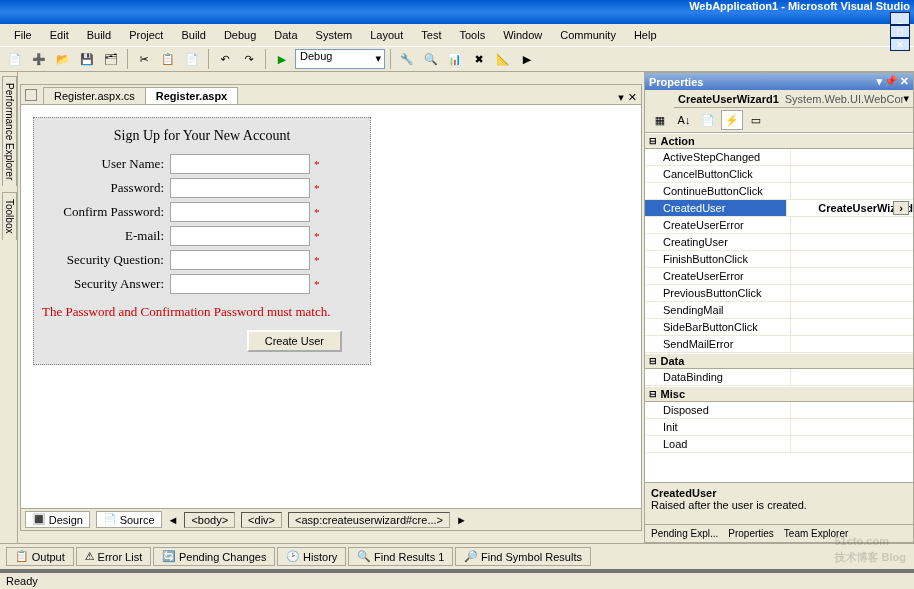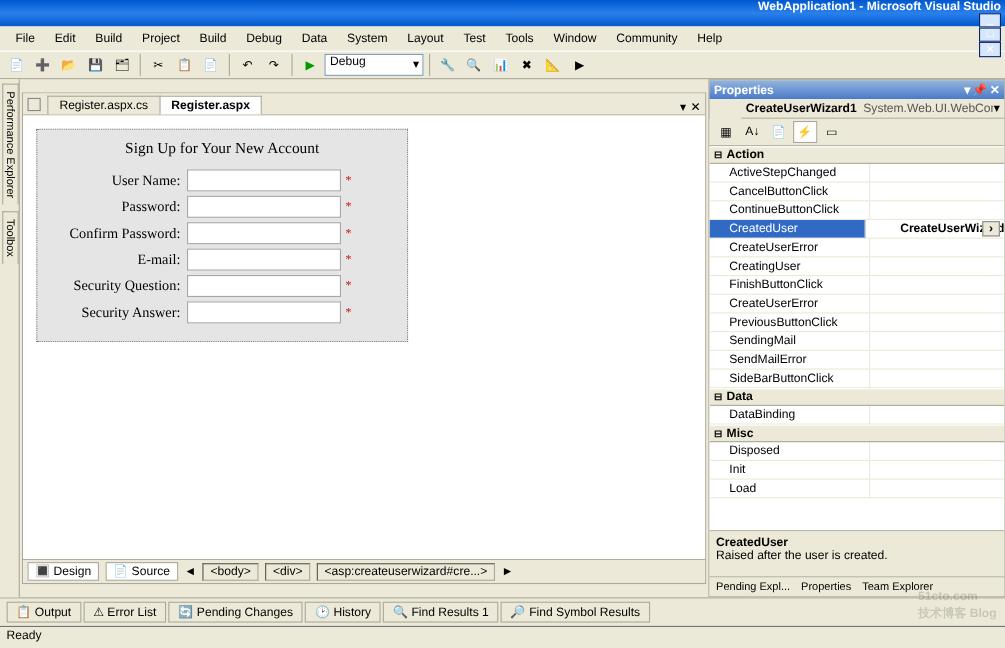--- a/index.html
+++ b/index.html
@@ -54,21 +54,21 @@
 .prow .pv { flex:1; padding-left:4px; display:flex; align-items:center; position:relative;}
 .prow.sel .pn { background:#316ac5; color:#fff;}
 .prow.sel .pv { font-weight:bold;margin-left:27px;}
 .prow.sel .pv::after { content:"›"; position:absolute; right:4px; background:#ece9d8; border:1px solid #888; width:14px; text-align:center;}
 .propdesc { background:#ece9d8; padding:4px 6px; height:42px; border-bottom:1px solid #aca899;}
 .propdesc .dt { font-weight:bold;}
 .proptabs { background:#ece9d8; padding:2px; display:flex; gap:2px;}
 .proptabs span { padding:1px 4px; font-size:10px;}
 .bottomtabs { height:26px; background:#ece9d8; border-top:1px solid #aca899; display:flex; align-items:center; padding:0 6px; gap:2px;}
 .bottomtabs .bt { border:1px solid #aca899; background:#ece9d8; padding:2px 8px; display:flex; align-items:center; gap:3px;}
-.statusbar { height:16px; background:#ece9d8; border-top:1px solid #737373; padding:2px 6px;}
+.statusbar { height:16px; background:#ece9d8; border-top:4px solid #737373; padding:2px 6px;}
 .watermark { position:absolute; right:8px; bottom:24px; font-size:18px; color:rgba(0,0,0,0.15); font-weight:bold; pointer-events:none;}
 .watermark small { display:block; font-size:11px; text-align:right;}
 </style>
 </head>
 <body>
 
 <div class="titlebar">
   <span class="icon"></span>
   <span class="title">WebApplication1 - Microsoft Visual Studio</span>
   <span class="winbtn">_</span>
@@ -159,20 +159,22 @@
         <div class="frow">
             <div class="flabel">Security Question:</div>
             <input class="finput" style="">
             <span class="fstar">*</span>
           </div>
         <div class="frow">
             <div class="flabel">Security Answer:</div>
             <input class="finput" style="">
             <span class="fstar">*</span>
           </div>
+        <div class="ferror">The Password and Confirmation Password must match.</div>
+        <div class="fsubmit"><button>Create User</button></div>
       </div>
     </div>
     <div class="bottombar">
       <span class="viewbtn">🔳 <span>Design</span></span>
       <span class="viewbtn">📄 <span>Source</span></span>
       <span>◄</span>
       <span class="crumb">&lt;body&gt;</span>
       <span class="crumb">&lt;div&gt;</span>
       <span class="crumb">&lt;asp:createuserwizard#cre...&gt;</span>
       <span>►</span>
@@ -237,25 +239,25 @@
           </div>
           <div class="prow">
             <div class="pn">PreviousButtonClick</div>
             <div class="pv"></div>
           </div>
           <div class="prow">
             <div class="pn">SendingMail</div>
             <div class="pv"></div>
           </div>
           <div class="prow">
+            <div class="pn">SideBarButtonClick</div>
+            <div class="pv"></div>
+          </div>
+          <div class="prow">
             <div class="pn">SendMailError</div>
-            <div class="pv"></div>
-          </div>
-          <div class="prow">
-            <div class="pn">SideBarButtonClick</div>
             <div class="pv"></div>
           </div>
         </div>
       <div class="pcat">Data</div>
       <div id="data-rows">
           <div class="prow">
             <div class="pn">DataBinding</div>
             <div class="pv"></div>
           </div>
         </div>

